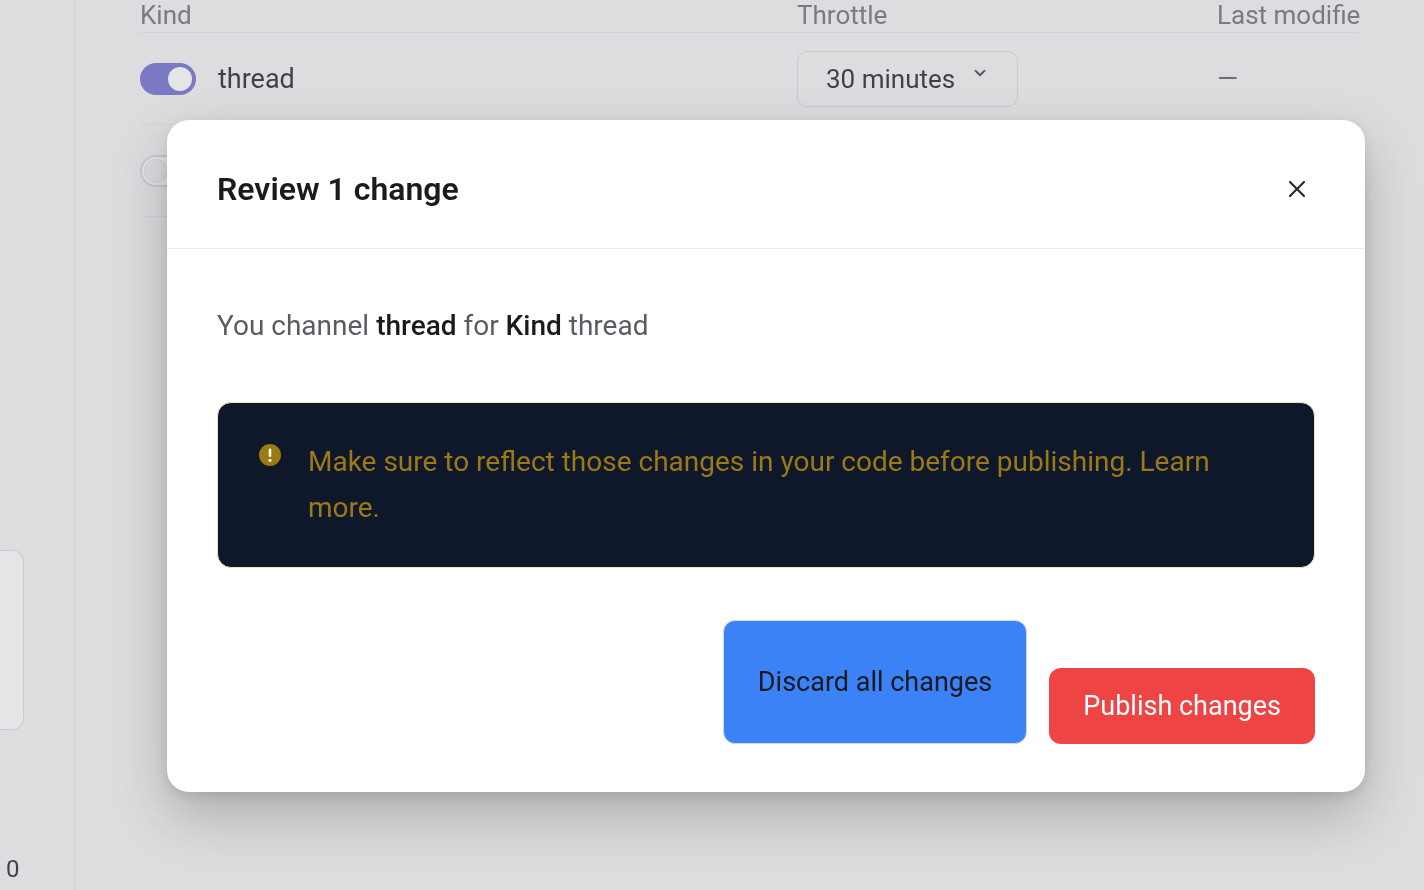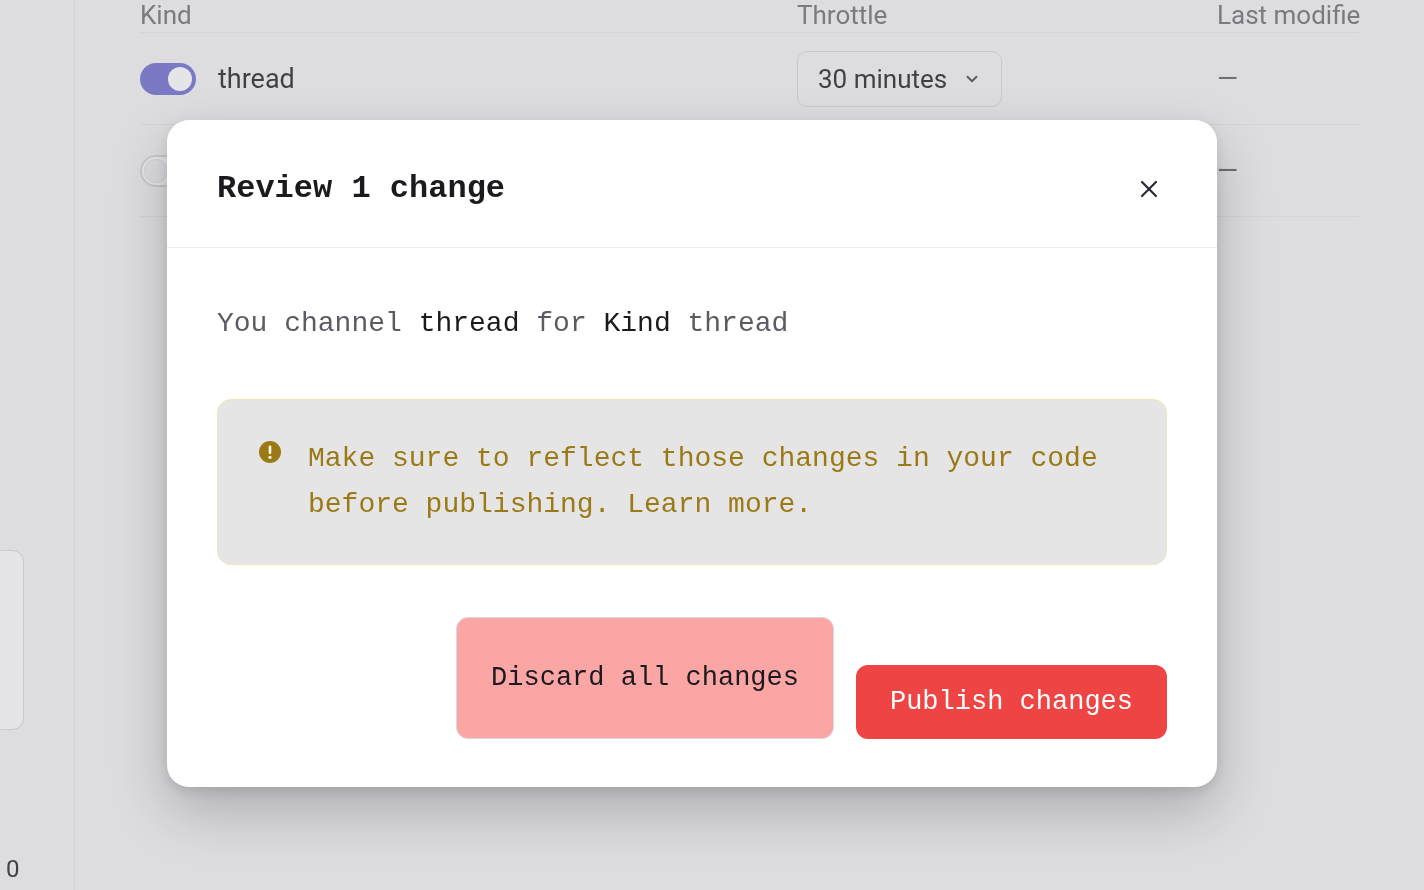--- a/index.html
+++ b/index.html
@@ -118,25 +118,24 @@
     }
     .toggle.off .knob {
       left: 2px;
       top: 2px;
       background: #f1f1f5;
       border: 1px solid #e2e2e8;
     }
 
     .throttle-select {
       display: inline-flex;
-      align-items: center;
       gap: 16px;
       border: 1px solid #d7d7de;
       border-radius: 10px;
-      padding: 12px 20px;
+      padding: 12px 28px;
       font-size: 26px;
       color: #1a1a1f;
       background: #f4f4f5;
     }
 
     .chev-down {
       width: 18px;
       height: 18px;
     }
 
@@ -166,26 +165,25 @@
       position: absolute;
       inset: 0;
       background: rgba(160,160,168,0.28);
     }
 
     
     .modal {
       position: absolute;
       left: 167px;
       top: 120px;
-      width: 1050px;
+      width: 1198px;
       background: #ffffff;
       border-radius: 22px;
       box-shadow: 0 24px 56px rgba(0,0,0,0.22), 0 4px 12px rgba(0,0,0,0.10);
       overflow: hidden;
-      font-family: Liberation Mono, monospace;
     }
 
     .modal-header {
       display: flex;
       align-items: center;
       justify-content: space-between;
       padding: 50px 50px 40px 50px;
       border-bottom: 1px solid #ececf0;
     }
 
@@ -214,21 +212,21 @@
       font-size: 28px;
       color: #5b5b63;
       margin-bottom: 60px;
     }
     .change-line .strong {
       color: #1a1a1f;
       font-weight: 500;
     }
 
     .alert {
-      background: #e5e5e5;
+      background: #0f172a;
       border: 1px solid #efe6b8;
       border-radius: 14px;
       padding: 36px 40px;
       display: flex;
       gap: 26px;
       align-items: flex-start;
     }
 
     .alert-icon-wrap {
       flex-shrink: 0;
@@ -251,21 +249,21 @@
     .btn {
       font-size: 27px;
       padding: 22px 34px;
       border-radius: 12px;
       cursor: pointer;
       border: none;
       font-family: inherit;
     }
 
     .btn-secondary {
-      background: #fca5a5;
+      background: #3b82f6;
       color: #1a1a1f;
       border: 1.5px solid #d7d7de;
     }
 
     .btn-primary {
       background: #ef4444;
       color: #fff;
       margin-top: 48px;
     }
   </style>

